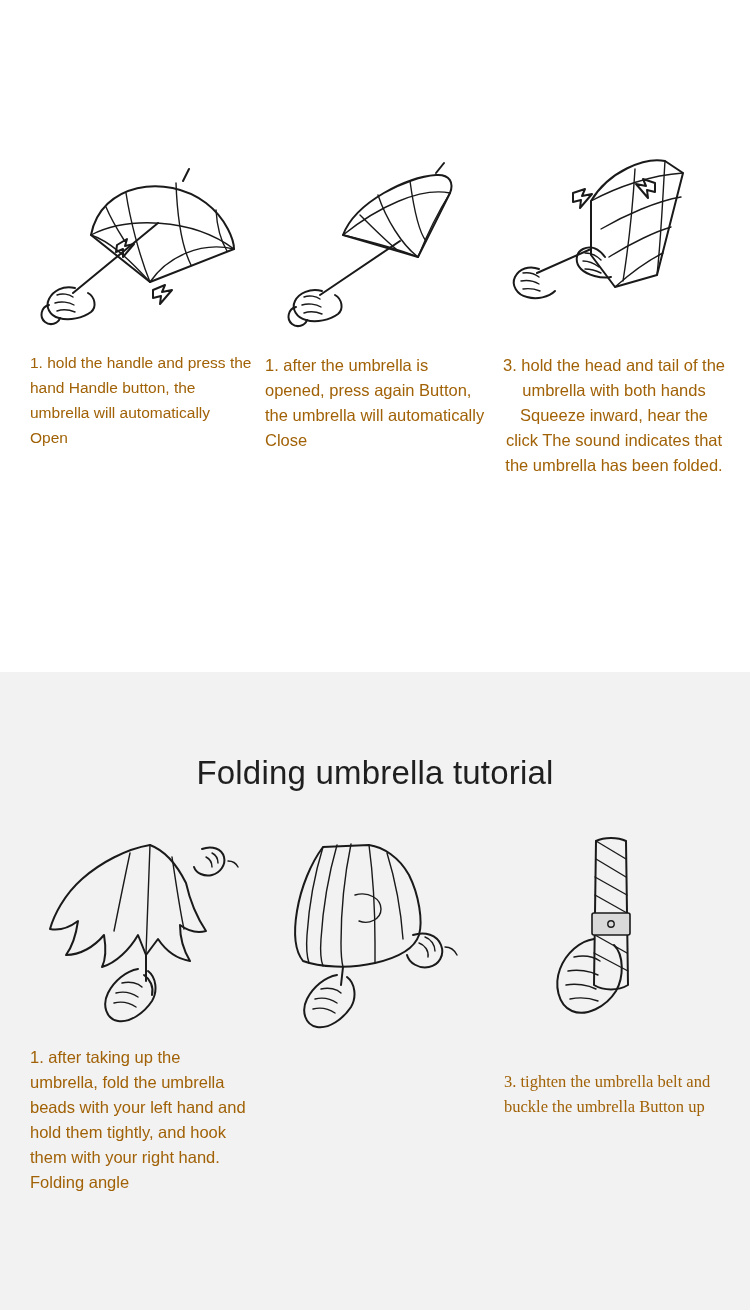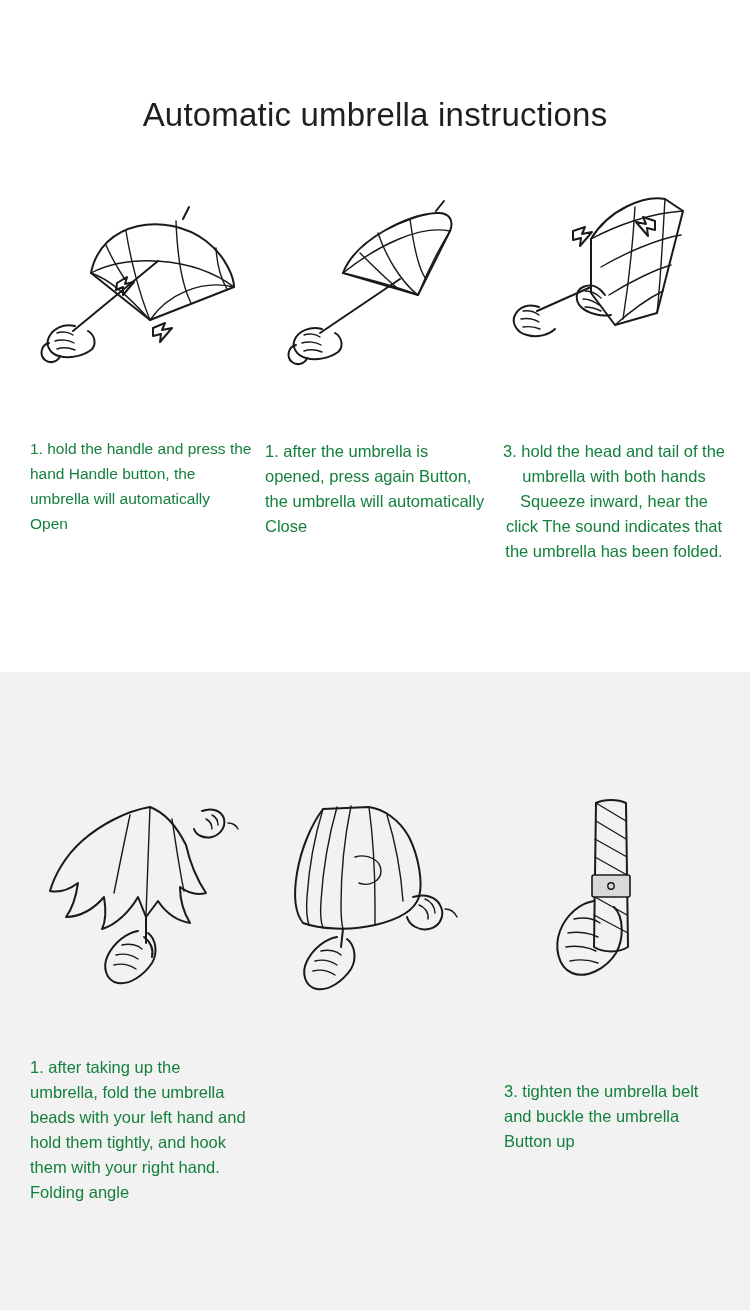--- a/index.html
+++ b/index.html
@@ -58,43 +58,42 @@
     display: flex;
     align-items: center;
     justify-content: center;
   }
   .art svg {
     display: block;
   }
   .caption {
     font-size: 16.5px;
     line-height: 25px;
-    color: #15803d;
+    color: #a16207;
     font-family: "Liberation Sans", sans-serif;
-    margin-top: 48px;
   }
   
   .section-a .steps {
     margin-top: 44px;
   }
   .section-a .step-1 .caption { padding-left: 6px; font-size: 15.5px; line-height: 25px;}
   .section-a .step-2 .caption { padding-left: 4px; }
   .section-a .step-3 .caption { padding-left: 4px; text-align: center; }
   .section-a .step-1 .caption { padding-top: 0px; }
   .section-a .step-2 .caption { padding-top: 3px; }
   .section-a .step-3 .caption { padding-top: 3px; }
 
   
   .section-b .steps {
     margin-top: 38px;
   }
   .section-b .art { height: 215px; }
   .section-b .step-1 .caption { padding-left: 6px; padding-top: 0; }
   .section-b .step-2 .caption { padding-left: 4px; padding-top: 12px; }
-  .section-b .step-3 .caption { padding-left: 6px; padding-top: 24px; }
+  .section-b .step-3 .caption { padding-left: 6px; padding-top: 24px; font-family: Liberation Serif, serif; }
 
   .ink {
     fill: none;
     stroke: #1a1a1a;
     stroke-width: 2;
     stroke-linecap: round;
     stroke-linejoin: round;
   }
   .ink-thin {
     fill: none;
@@ -115,21 +114,20 @@
     stroke: #1a1a1a;
     stroke-width: 1.6;
   }
 </style>
 </head>
 <body>
 
 <div class="page">
 
   <div class="section section-a">
-    <h1 class="section-title">Automatic umbrella instructions</h1>
 
     <div class="steps">
 
       <div class="step step-1">
         <div class="art">
           <svg width="215" height="200" viewBox="0 0 215 200">
 
             <path class="ink" d="M60 90 C70 38 135 28 175 58 C196 74 203 96 203 104 L119 137 Z"></path>
             <path class="ink-thin" d="M60 90 C95 72 160 72 203 104"></path>
             <path class="ink-thin" d="M60 90 C78 96 96 112 119 137"></path>
@@ -206,20 +204,21 @@
             <path class="arrow" d="M150 38 L138 34 L141 41 L131 39 L143 53 L142 45 L150 47 Z"></path>
           </svg>
         </div>
         <div class="caption">3. hold the head and tail of the umbrella with both hands Squeeze inward, hear the click The sound indicates that the umbrella has been folded.</div>
       </div>
 
     </div>
   </div>
 
   <div class="section section-b">
+    <h1 class="section-title">Folding umbrella tutorial</h1>
 
     <div class="steps">
 
       <div class="step step-1">
         <div class="art">
           <svg width="225" height="205" viewBox="0 0 225 205">
 
             <path class="ink" d="M124 10 C100 14 74 28 56 44 C38 60 28 80 24 94 C34 96 44 92 52 86 C50 100 46 112 40 120 C54 120 68 112 78 100 C80 112 80 124 76 132 C90 128 104 114 112 100 L120 120 L132 104 C140 116 152 124 164 126 C158 116 154 102 154 90 C162 96 172 98 180 96 C172 84 164 66 160 48 C152 32 140 16 124 10 Z"></path>
             <path class="ink-thin" d="M124 10 L120 118"></path>
             <path class="ink-thin" d="M104 18 C98 46 92 76 88 96"></path>

